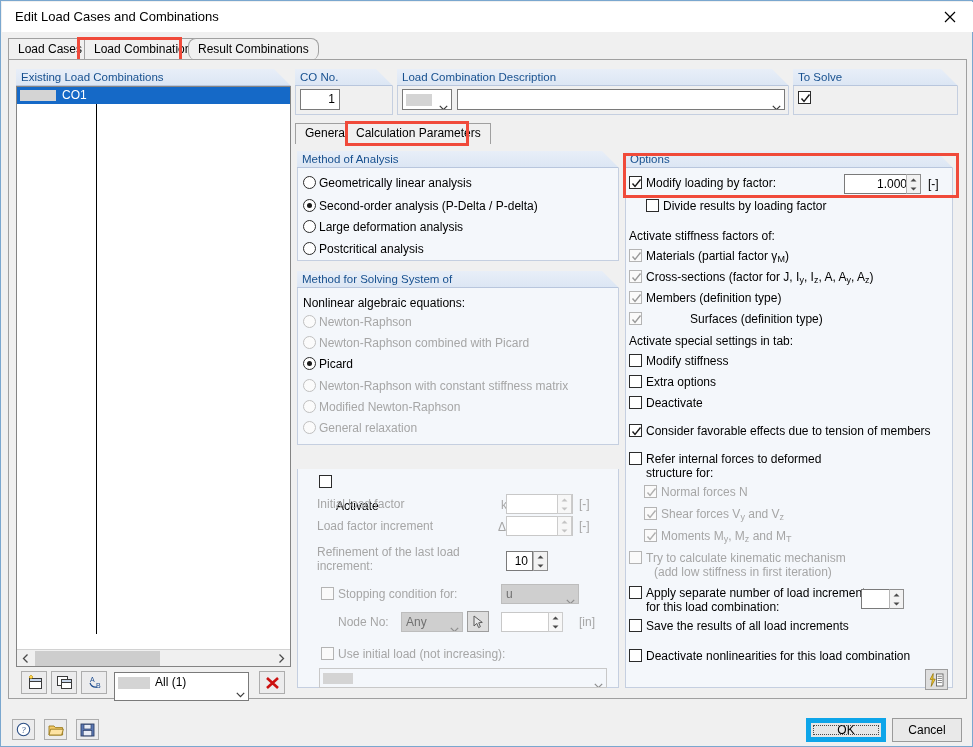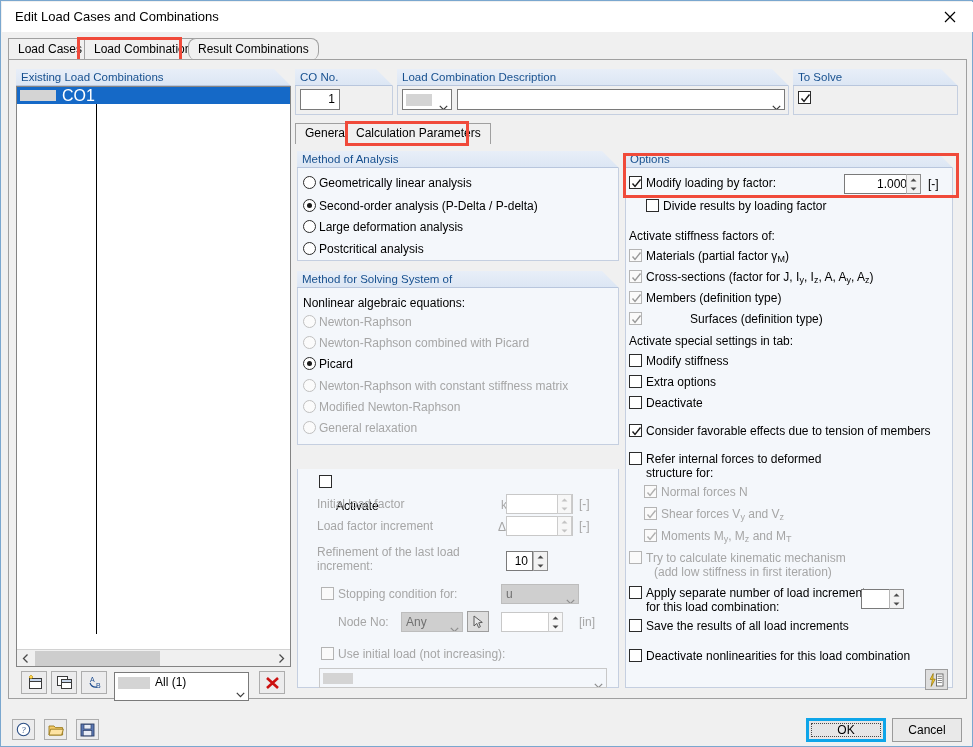--- a/index.html
+++ b/index.html
@@ -127,40 +127,40 @@
     position:absolute;left:3px;top:3px;width:5px;height:5px;border-radius:50%;
     background:#1a1a1a;
   }
 
   .btn{
     position:absolute;box-sizing:border-box;
     background:#e9e9e9;border:1px solid #9a9a9a;
     display:flex;align-items:center;justify-content:center;
     font-size:12px;cursor:default;
   }
-  .btn.default{border:3px solid #0ea5e9;background:#e6e6e6;}
+  .btn.default{border:5px solid #0ea5e9;background:#e6e6e6;}
   .btn.default .focusring{
     position:absolute;left:2px;top:2px;right:2px;bottom:2px;
     border:1px dotted #4a4a4a;
   }
 
   
   .redbox{
     position:absolute;border:3px solid #f04a3a;box-sizing:border-box;
     pointer-events:none;
   }
 
   
   .listwrap{
     position:absolute;background:#fff;border:1px solid #848484;
     box-sizing:border-box;overflow:hidden;
   }
   .listrow{
     position:absolute;left:0;right:0;height:17px;
-    background:#1569c7;color:#fff;font-size:16px;line-height:17px;
+    background:#1569c7;color:#fff;font-size:12px;line-height:17px;
   }
   .listrow .chip{
     position:absolute;left:3px;top:3px;width:36px;height:11px;background:#d4d4d4;
   }
   .listrow .lbl{position:absolute;left:45px;top:0;}
   .vline{position:absolute;background:#000;width:1px;}
   .hsb{
     position:absolute;height:17px;background:#f0f0f0;
     border-top:1px solid #d2d2d2;box-sizing:border-box;
   }

